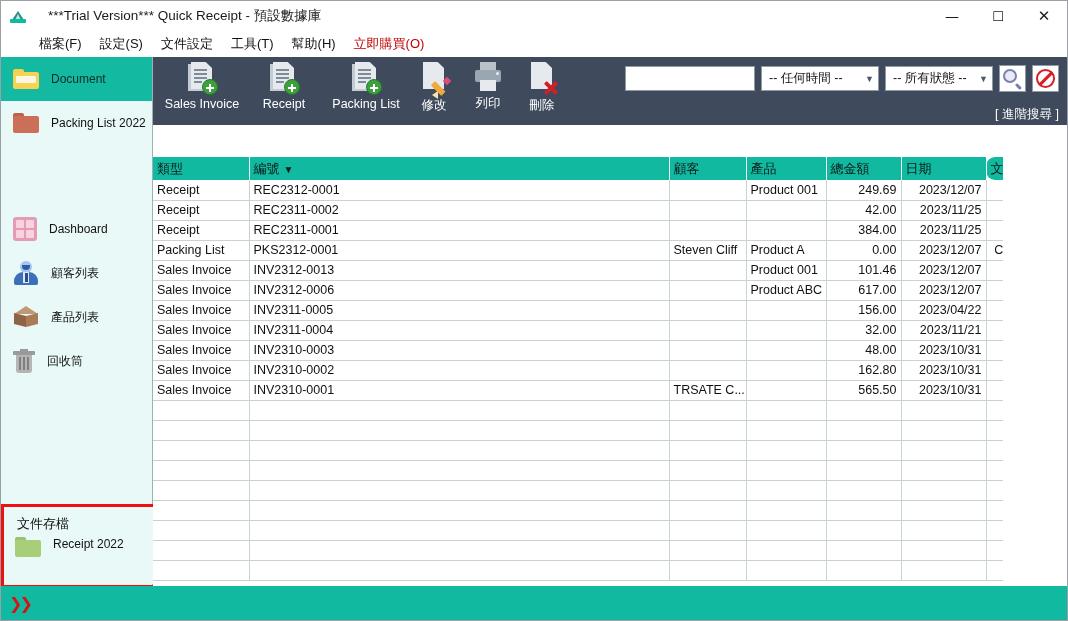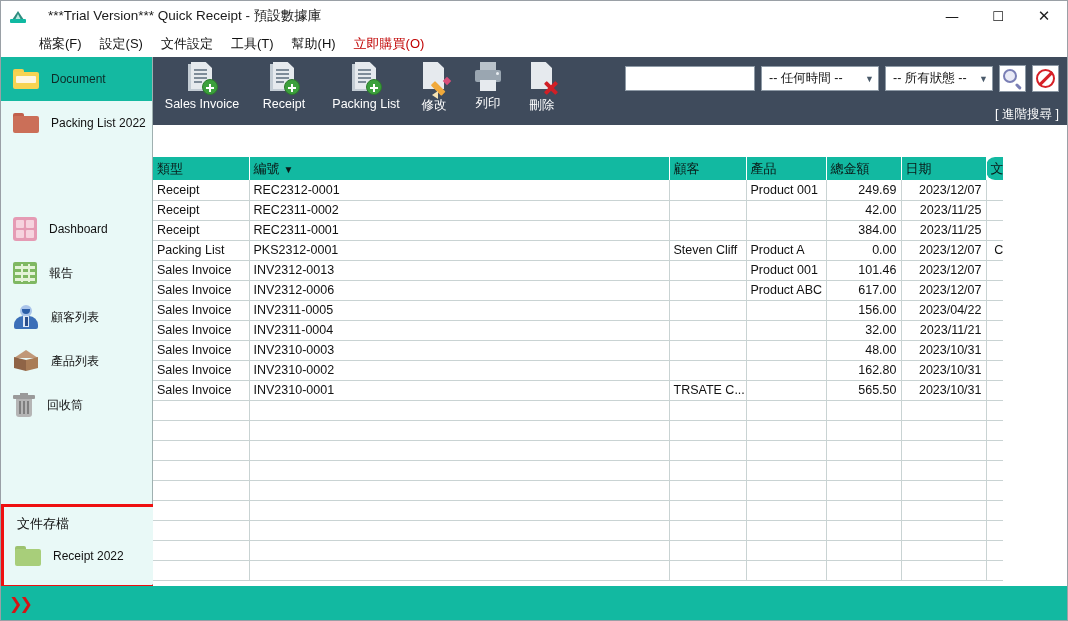--- a/index.html
+++ b/index.html
@@ -122,21 +122,21 @@
   .ic-trash .can i:nth-child(1){ left: 3px; }
   .ic-trash .can i:nth-child(2){ left: 7px; }
   .ic-trash .can i:nth-child(3){ left: 11px; }
 
   
   .archive {
     position: absolute; left: 2px; top: 506px; width: 150px; height: 77px;
     background: #e9f9f7;
   }
   .archive-title { font-size: 13px; color: #111; padding: 8px 0 0 14px; }
-  .archive-item { height: 38px; display: flex; align-items: center; padding-left: 12px; gap: 12px; margin-top: 4px; }
+  .archive-item { height: 38px; display: flex; padding-left: 12px; gap: 12px; margin-top: 4px; }
 
   .red-box {
     position: absolute; left: 0px; top: 503px; width: 155px; height: 84px;
     border: 3px solid #ef1010; pointer-events: none;
   }
 
   
   .toolbar {
     position: absolute; left: 152px; top: 56px; width: 914px; height: 68px;
     background: #3f4b5c;
@@ -290,30 +290,20 @@
     <div class="side-item">
       <div class="ic-dash">
           <i></i>
           <i></i>
           <i></i>
           <i></i>
         </div>
       <div class="side-label">Dashboard</div>
     </div>
 
-    <div class="side-item">
-      <div class="ic-rep">
-        <i class="r1"></i>
-          <i class="r2"></i>
-          <i class="r3"></i>
-          <i class="c1"></i>
-          <i class="c2"></i>
-      </div>
-      <div class="side-label">報告</div>
-    </div>
 
     <div class="side-item">
       <div class="ic-cust">
         <div class="head"></div>
           <div class="face"></div>
           <div class="body"></div>
           <div class="shirt"></div>
           <div class="tie"></div>
       </div>
       <div class="side-label">顧客列表</div>

